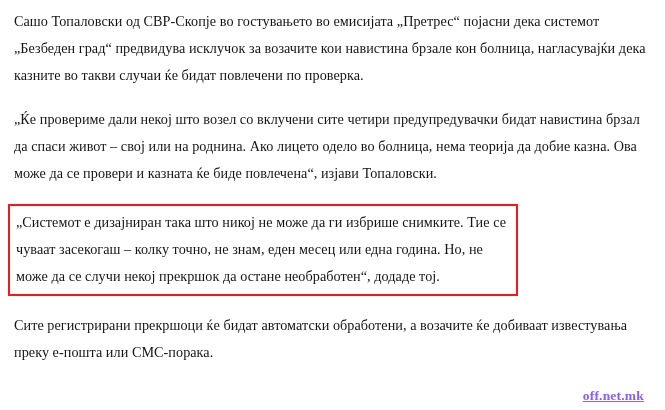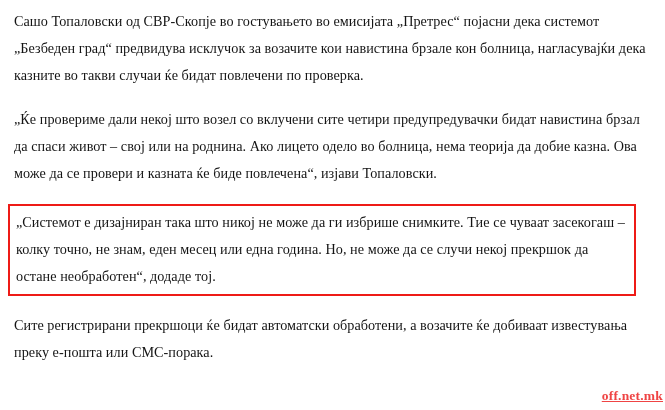--- a/index.html
+++ b/index.html
@@ -33,33 +33,33 @@
     letter-spacing: 0.05px;
   }
   .para.tight {
     margin-bottom: 16px;
   }
   .highlight-box {
     border: 2px solid #ee1b17;
     box-sizing: border-box;
     padding: 3px 6px 4px 6px;
     margin: 0 0 16px -6px;
-    width: 628px;
+    width: 510px;
   }
   .highlight-box .para {
     margin: 0;
   }
   .watermark {
     position: absolute;
-    right: 2px;
+    right: 21px;
     bottom: 6px;
     font-family: "Liberation Serif", serif;
     font-size: 13.5px;
     font-weight: bold;
-    color: #ef4444;
+    color: #8b5cf6;
     text-decoration: underline;
     letter-spacing: 0.2px;
   }
 </style>
 </head>
 <body>
 
 <div class="article">
 
   <p class="para">Сашо Топаловски од СВР-Скопје во гостувањето во емисијата „Претрес“ појасни дека системот „Безбеден град“ предвидува исклучок за возачите кои навистина брзале кон болница, нагласувајќи дека казните во такви случаи ќе бидат повлечени по проверка.</p>

